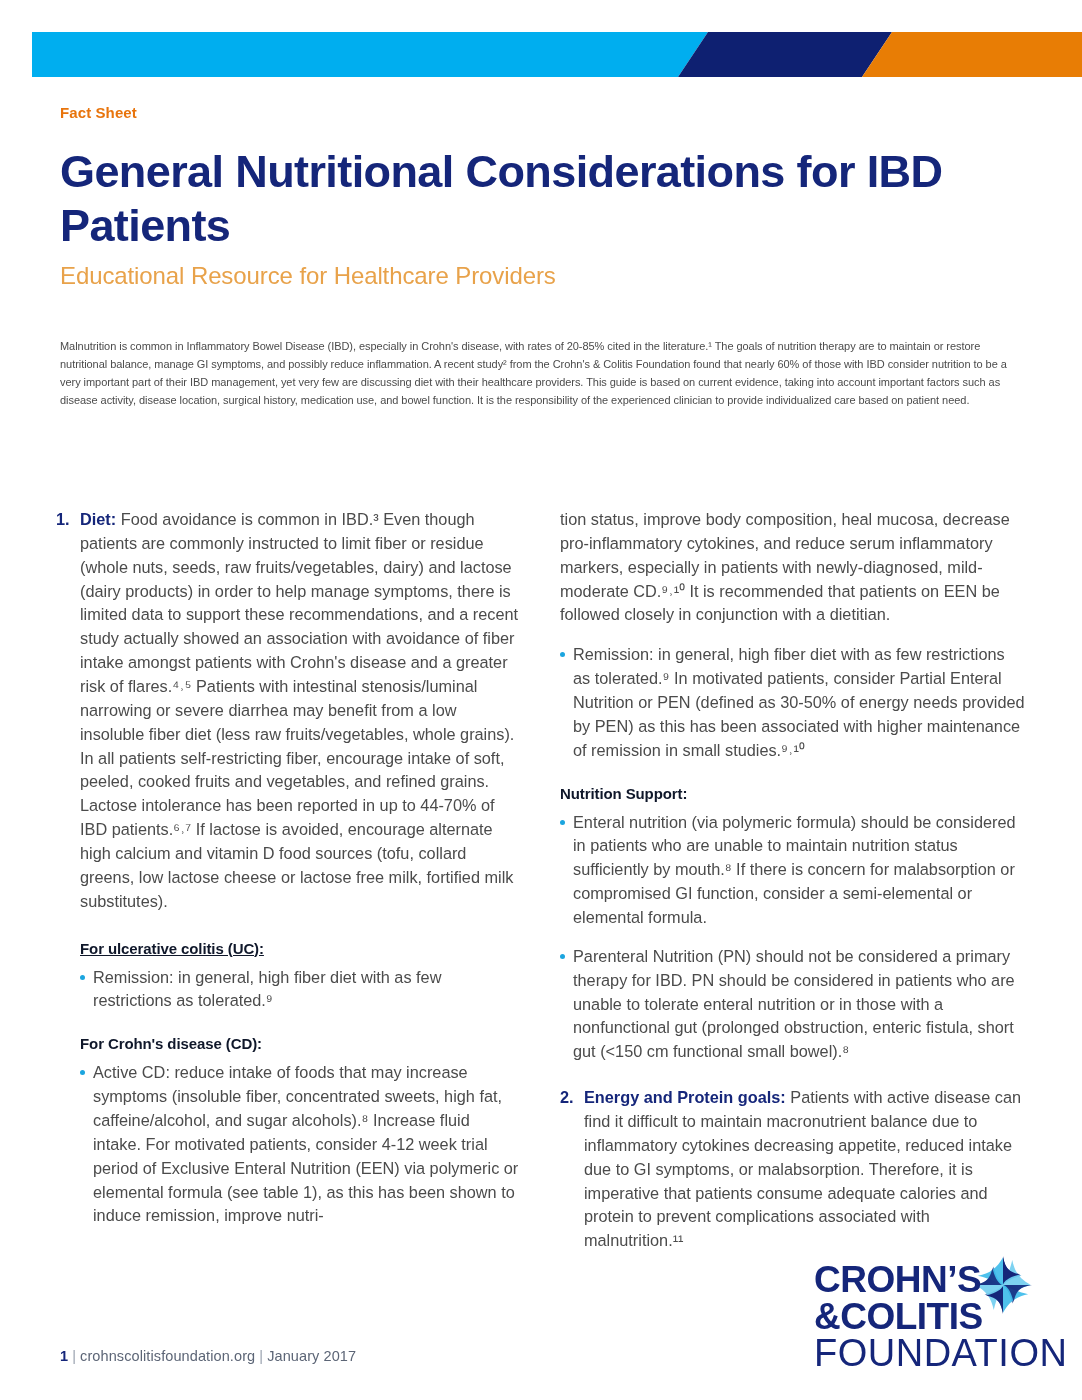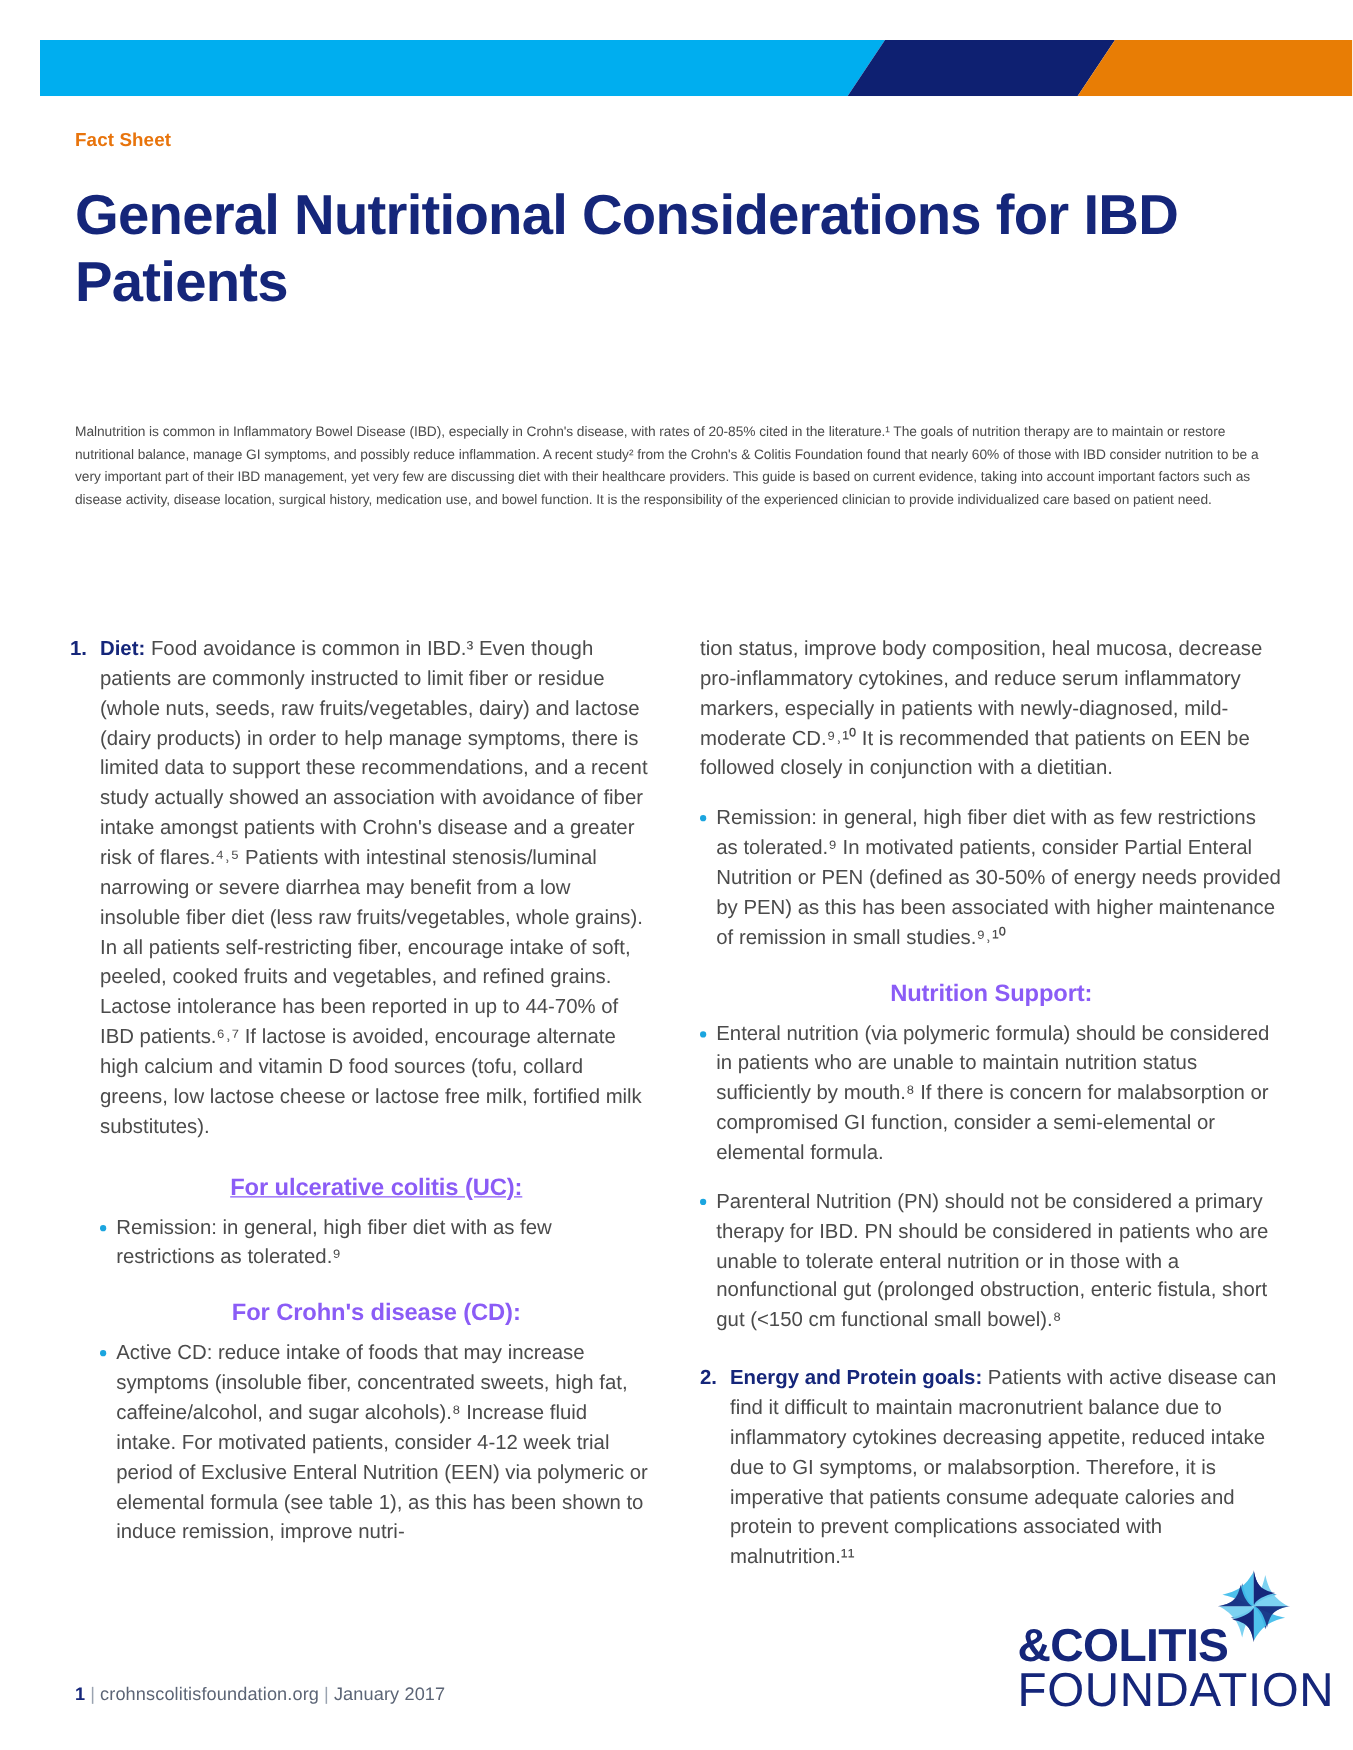--- a/index.html
+++ b/index.html
@@ -94,26 +94,25 @@
     flex: 0 0 24px;
     padding-top: 0px;
   }
   .numbered .body { flex: 1; }
   .lead-in {
     color: #15267A;
     font-weight: bold;
   }
 
   h3.subhead {
-    color: #8b5cf6;
-    font-size: 19px;
+    color: #0f172a;
+    font-size: 15px;
     font-weight: bold;
     margin: 22px 0 9px 24px;
     letter-spacing: -0.1px;
-    text-align: center;
   }
   .col > h3.subhead.first { margin-top: 26px; text-decoration: underline; }
 
   ul.bullets {
     list-style: none;
     margin: 0 0 0 24px;
     padding: 0;
   }
   ul.bullets li {
     position: relative;
@@ -196,20 +195,21 @@
   <svg width="1050" height="45" viewBox="0 0 1050 45" xmlns="http://www.w3.org/2000/svg">
     <polygon points="0,0 676,0 646,45 0,45" fill="#00AEEF"></polygon>
     <polygon points="676,0 860,0 830,45 646,45" fill="#0E2071"></polygon>
     <polygon points="860,0 1050,0 1050,45 830,45" fill="#E87D05"></polygon>
   </svg>
 </div>
 
 <div class="masthead">
   <div class="eyebrow">Fact Sheet</div>
   <h1 class="doc-title">General Nutritional Considerations for IBD Patients</h1>
+  <div class="doc-subtitle">Educational Resource for Healthcare Providers</div>
 </div>
 
 <div class="intro">Malnutrition is common in Inflammatory Bowel Disease (IBD), especially in Crohn's disease, with rates of 20-85% cited in the literature.¹ The goals of nutrition therapy are to maintain or restore nutritional balance, manage GI symptoms, and possibly reduce inflammation. A recent study² from the Crohn's &amp; Colitis Foundation found that nearly 60% of those with IBD consider nutrition to be a very important part of their IBD management, yet very few are discussing diet with their healthcare providers. This guide is based on current evidence, taking into account important factors such as disease activity, disease location, surgical history, medication use, and bowel function. It is the responsibility of the experienced clinician to provide individualized care based on patient need.</div>
 
 <div class="columns">
 
   <div class="col">
 
     <div class="numbered">
       <div class="num">1.</div>
@@ -289,16 +289,17 @@
       <path d="M92 50 C74 40 68 30 64 12 C60 30 54 40 50 50 C66 50 78 50 92 50 Z" fill="#6FCDF0" opacity="0.9"></path>
       <path d="M50 92 C60 74 70 68 88 64 C70 60 60 54 50 50 C50 66 50 78 50 92 Z" fill="#3FBCEA" opacity="0.92"></path>
       <path d="M8 50 C26 60 32 70 36 88 C40 70 46 60 50 50 C34 50 22 50 8 50 Z" fill="#6FCDF0" opacity="0.9"></path>
       <path d="M50 6 C53 24 58 30 76 34 C58 38 53 44 50 48 Z" fill="#15267A"></path>
       <path d="M94 50 C76 53 70 58 66 76 C62 58 56 53 52 50 Z" fill="#15267A" opacity="0.85"></path>
       <path d="M50 94 C47 76 42 70 24 66 C42 62 47 56 50 52 Z" fill="#15267A"></path>
       <path d="M6 50 C24 47 30 42 34 24 C38 42 44 47 48 50 Z" fill="#15267A" opacity="0.85"></path>
     </svg>
   </div>
   <div class="logo-text">
+    <div class="logo-l1">CROHN’S</div>
     <div class="logo-l2">&amp;COLITIS</div>
     <div class="logo-l3">FOUNDATION</div>
   </div>
 </div>
 
 </body></html>

